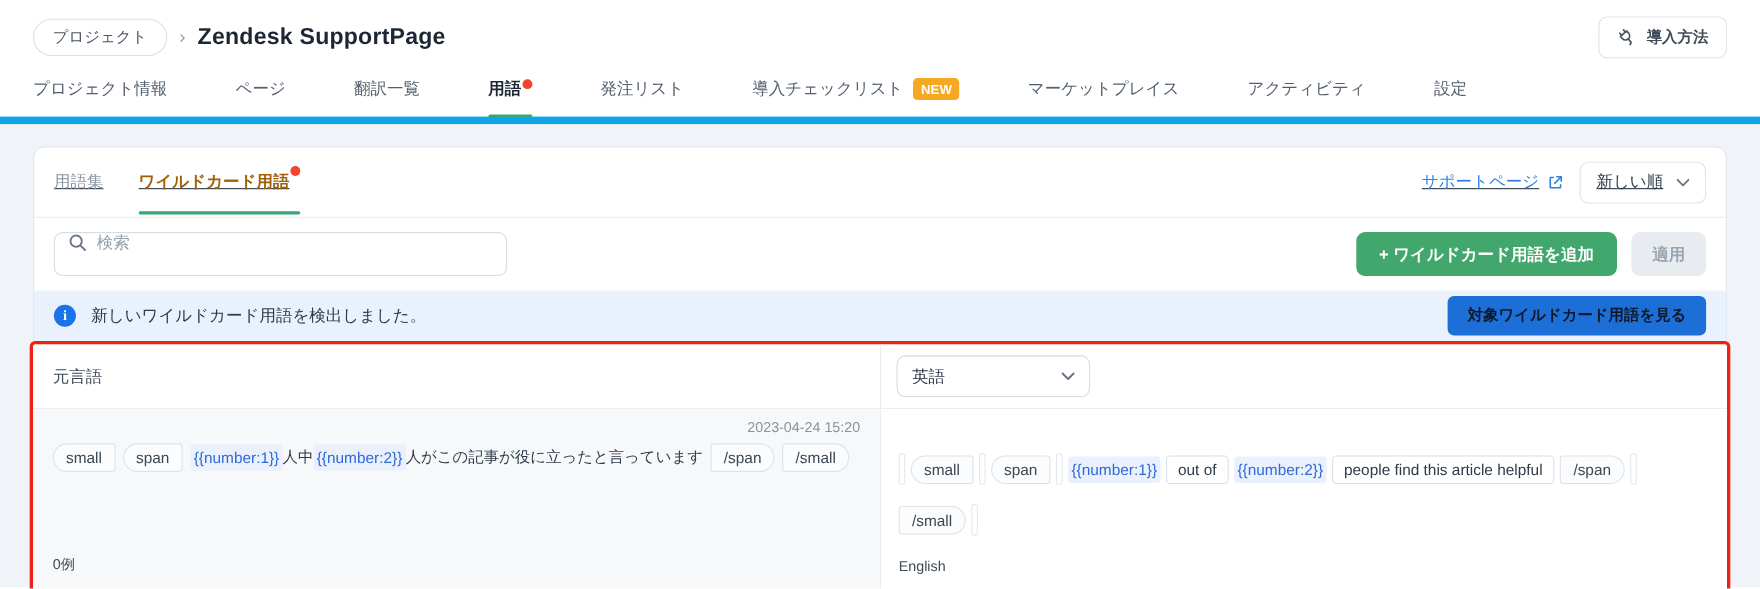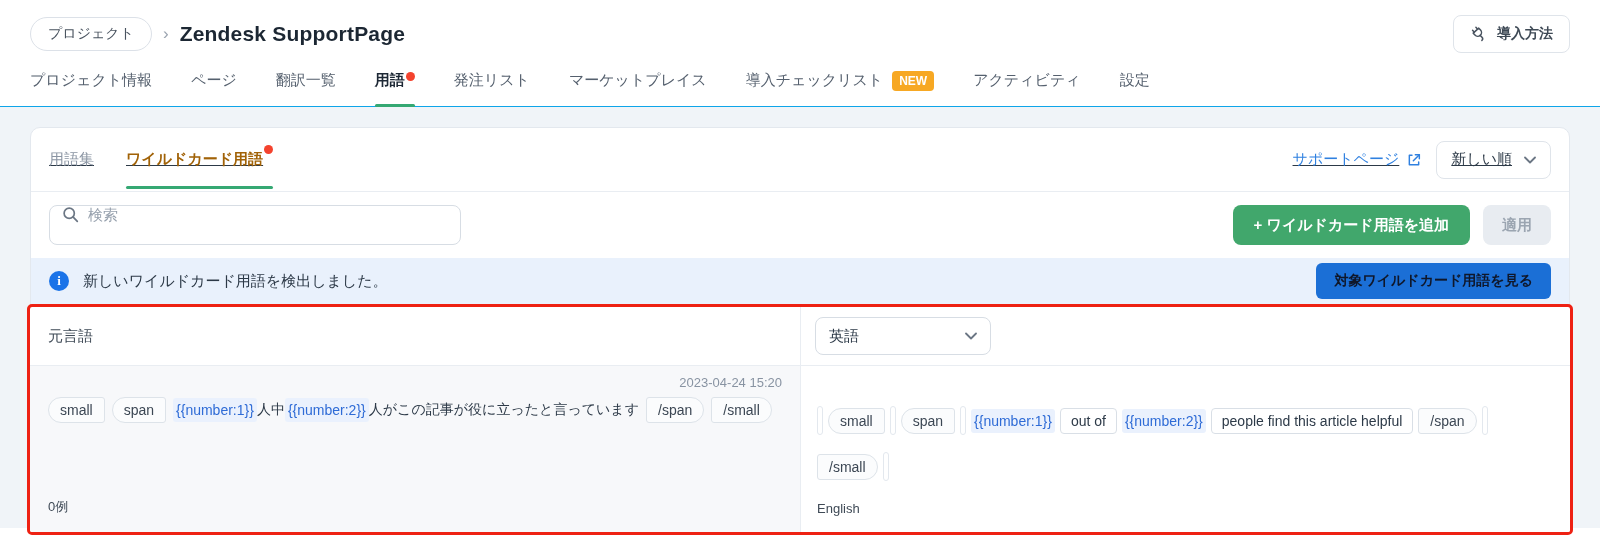--- a/index.html
+++ b/index.html
@@ -8,21 +8,21 @@
 
   
   .header { display:flex; align-items:center; padding:15px 30px 9px 30px; background:#fff; }
   .crumb { border:1px solid #dce1e8; border-radius:17px; padding:7px 17px; font-size:14px; color:#49535f; background:#fff; cursor:pointer; }
   .crumb-sep { margin:0 11px; color:#9aa3af; font-size:17px; }
   .page-title { font-size:21px; font-weight:600; color:#1c2733; letter-spacing:.2px; }
   .install-btn { margin-left:auto; display:flex; align-items:center; gap:9px; border:1px solid #dfe4ea; border-radius:8px; padding:9px 16px; font-size:14px; font-weight:600; color:#3f4a56; background:#fff; cursor:pointer;text-align:right; }
   .plug-icon { transform:rotate(-42deg); display:inline-flex; }
 
   
-  .tabbar { display:flex; gap:39px; padding:0 30px; border-bottom:1px solid #0ea5e9; background:#fff;text-align:right; }
+  .tabbar { display:flex; gap:62px; padding:0 30px; border-bottom:7px solid #0ea5e9; background:#fff;text-align:right; }
   .tab { position:relative; display:inline-flex; align-items:flex-start; padding:9px 0 15px 0; font-size:15px; color:#55606e; cursor:pointer; white-space:nowrap; }
   .tab.active { color:#1d2835; font-weight:700; }
   .tab.active::after { content:""; position:absolute; left:0; right:0; bottom:-1px; height:3px; background:#35a873; border-radius:2px; }
   .dot { width:9px; height:9px; border-radius:50%; background:#f4432e; display:inline-block; margin:0 0 0 1px; }
   .tab .dot { margin-top:1px; }
   .tab-badge { background:#f7a823; color:#fff; font-size:12px; font-weight:700; padding:3px 7px; border-radius:4px; margin-left:9px; margin-top:0; }
 
   
   .main { background:#f0f4f8; height:421px; padding:20px 30px 0 30px; }
   .card { background:#fff; border:1px solid #e3e8ee; border-radius:10px; }
@@ -121,27 +121,27 @@
     <div class="tab active">
       <span class="tab-label">用語</span>
       <span class="dot"></span>
 
     </div>
     <div class="tab">
       <span class="tab-label">発注リスト</span>
 
     </div>
     <div class="tab">
+      <span class="tab-label">導入チェックリスト</span>
+
+      <span class="tab-badge">NEW</span>
+    </div>
+    <div class="tab">
       <span class="tab-label">マーケットプレイス</span>
 
-    </div>
-    <div class="tab">
-      <span class="tab-label">導入チェックリスト</span>
-
-      <span class="tab-badge">NEW</span>
     </div>
     <div class="tab">
       <span class="tab-label">アクティビティ</span>
 
     </div>
     <div class="tab">
       <span class="tab-label">設定</span>
 
     </div>
   </div>

